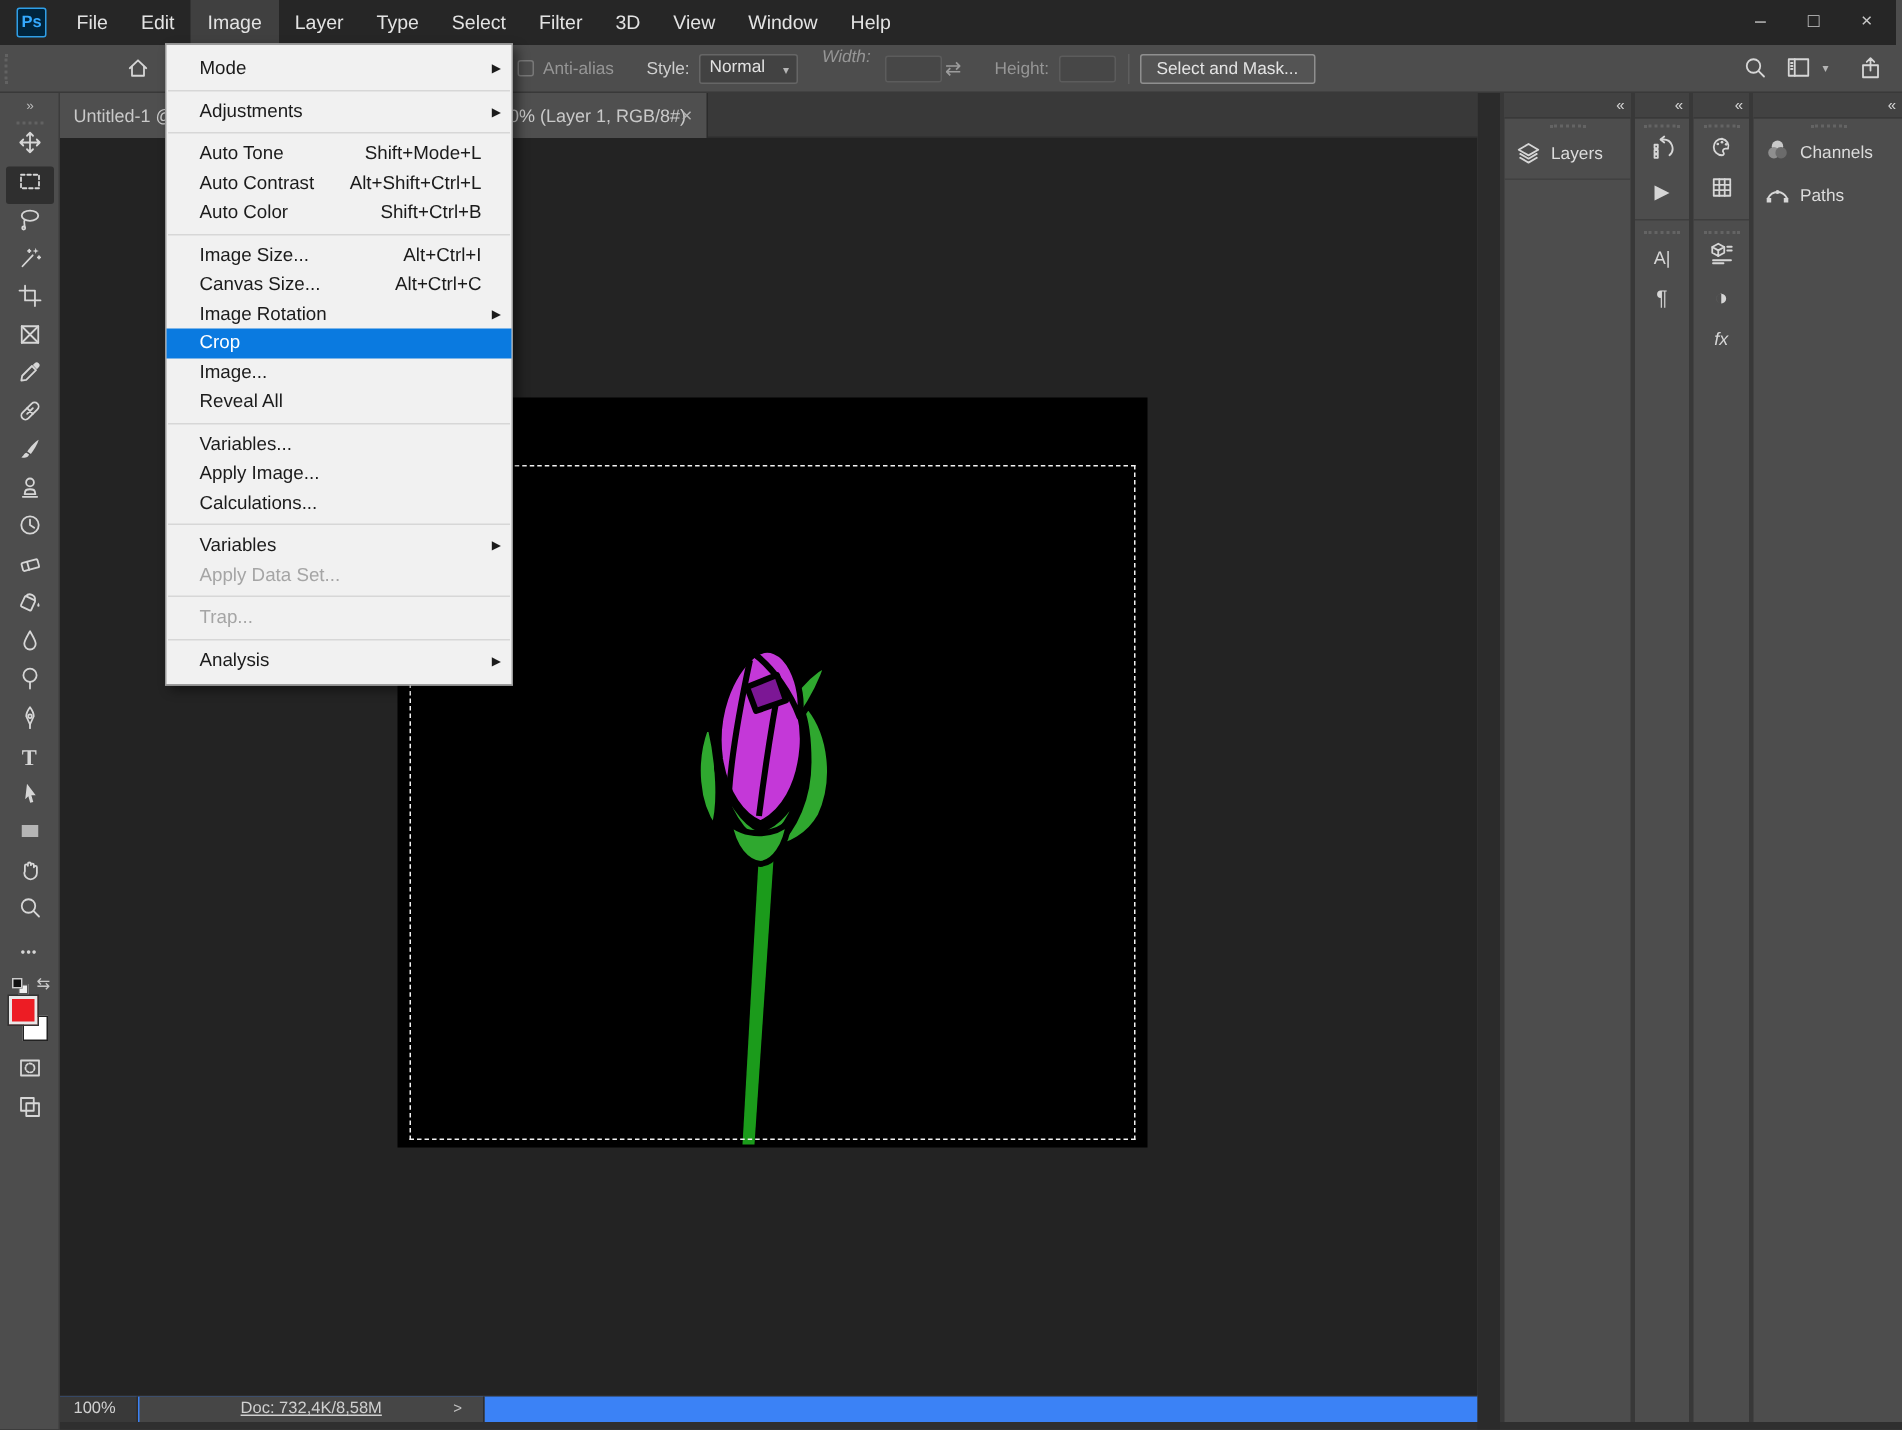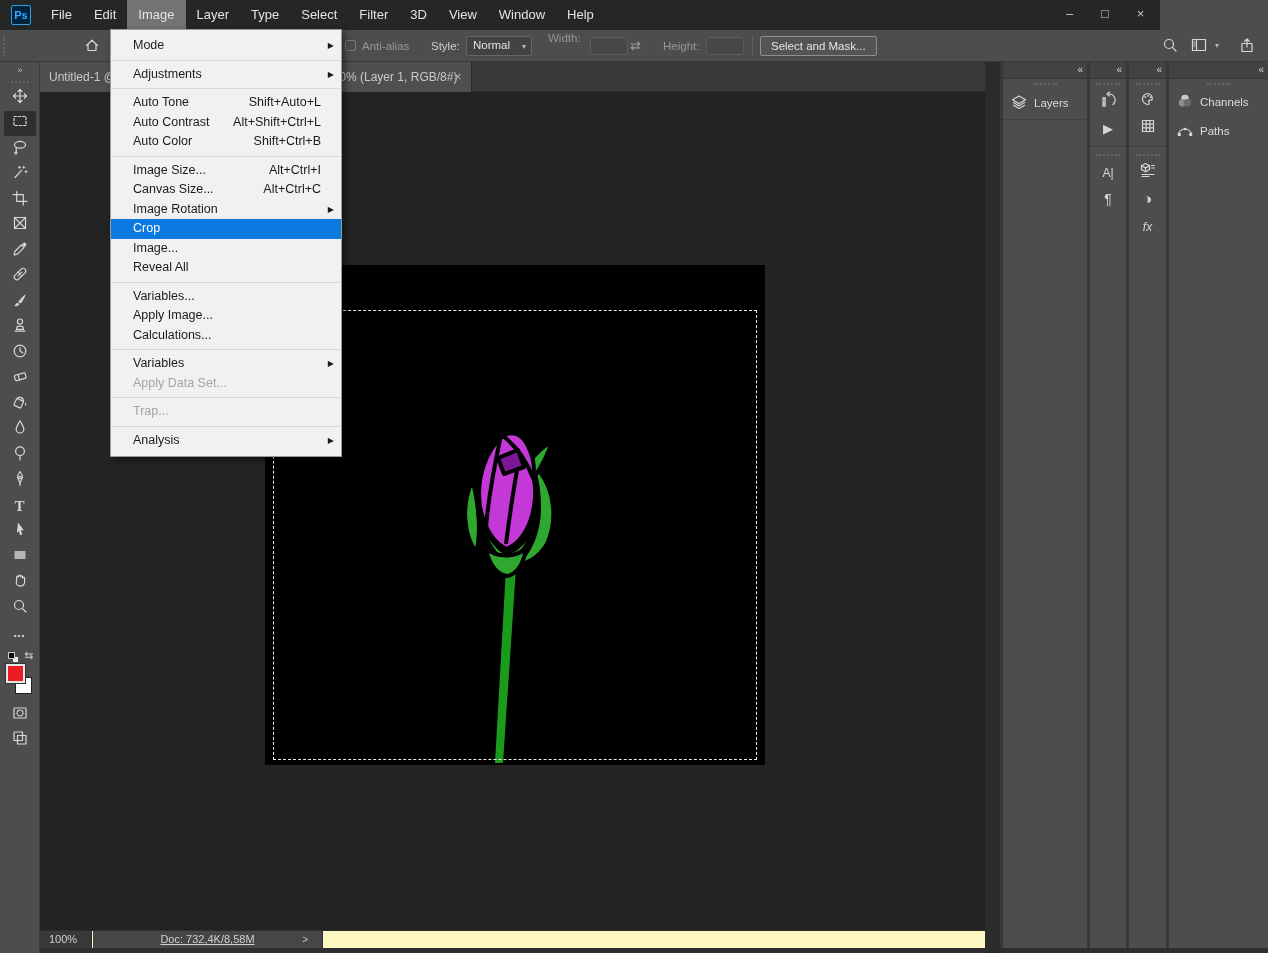--- a/index.html
+++ b/index.html
@@ -3,27 +3,27 @@
 <meta charset="utf-8">
 <style>
   * { box-sizing: border-box; }
   html,body { margin:0; padding:0; }
   body {
     width:1268px; height:953px; position:relative; overflow:hidden;
     background:#4d4d4d; font-family:"Liberation Sans", sans-serif; color:#d6d6d6;
     -webkit-font-smoothing:antialiased;
   }
   
-  .titlebar { position:absolute; left:0; top:0; width:1160px; height:30px; background:#262626; }
+  .titlebar { position:absolute; left:0; top:0; width:1264px; height:30px; background:#262626; }
   .ps-logo { position:absolute; left:11px; top:5px; width:20px; height:20px; background:#00243c;
     border:1px solid #2f9fe8; border-radius:2px; color:#35aaff; font-size:11px; font-weight:bold;
     display:flex; align-items:center; justify-content:center; }
   .menubar { position:absolute; left:40px; top:0; height:30px; white-space:nowrap; }
   .menubar-item { display:inline-block; padding:0 11px; line-height:29px; font-size:13px; color:#e3e3e3; }
-  .menubar-item.active { background:#737373; }
+  .menubar-item.active { background:#404040; }
   .winbtns { position:absolute; right:4px; top:0; height:30px; }
   .winbtns span { display:inline-block; width:31px; height:29px; line-height:28px; text-align:center;
     color:#c8c8c8; font-size:13px; }
   
   .optionsbar { position:absolute; left:0; top:30px; width:1268px; height:32px; background:#4d4d4d;
     border-bottom:1px solid #393939; font-size:11.5px; }
   .optionsbar .abs { position:absolute; }
   .opt-grip { left:3px; top:6px; width:4px; height:20px; border-left:2px dotted #626262; }
   .opt-home { left:84px; top:7px; }
   .opt-toolpreset { left:160px; top:8px; width:36px; height:17px; display:flex; align-items:center; gap:4px; }
@@ -31,21 +31,21 @@
   .chev { color:#b5b5b5; font-size:8px; }
   .stub-input { left:321px; top:7px; width:17px; height:18px; background:#454545; border:1px solid #5c5c5c; border-radius:2px; }
   .opt-check { left:345px; top:10px; width:11px; height:11px; border:1px solid #787878; border-radius:2px; }
   .lbl-dis { color:#969696; }
   .lbl { color:#cfcfcf; }
   .opt-anti { left:362px; top:10px; }
   .opt-style-l { left:431px; top:10px; }
   .opt-select { left:466px; top:6px; width:66px; height:20px; background:#424242; border:1px solid #666;
     border-radius:2px; color:#e2e2e2; padding:2px 6px; }
   .opt-select .chev { position:absolute; right:5px; top:5px; }
-  .opt-width-l { left:548px; top:2px; }
+  .opt-width-l { left:548px; top:2px;font-style:italic; }
   .num-input { top:7px; width:38px; height:18px; background:#474747; border:1px solid #5c5c5c; border-radius:2px; }
   .in-w { left:590px; } .in-h { left:706px; }
   .opt-swap { left:630px; top:8px; color:#9c9c9c; font-size:13px; }
   .opt-height-l { left:663px; top:10px; }
   .opt-div { left:752px; top:6px; width:1px; height:20px; background:#5e5e5e; }
   .opt-sam { left:760px; top:6px; height:20px; padding:0 10px; background:#545454; border:1px solid #8f8f8f;
     border-radius:2px; color:#e4e4e4; line-height:18px; }
   .opt-search { left:1162px; top:7px; }
   .opt-workspace { left:1191px; top:7px; }
   .opt-wchev { left:1215px; top:11px; }
@@ -74,21 +74,21 @@
     border-right:1px solid #2b2b2b; font-size:12px; color:#c9c9c9; }
   .tab-name { position:absolute; left:9px; top:8px; }
   .tab-zoom { position:absolute; left:286px; top:8px; }
   .tab-close { position:absolute; left:414px; top:7px; color:#b2b2b2; font-size:13px; }
   
   .pasteboard { position:absolute; left:40px; top:92px; width:945px; height:838px; background:#232323; }
   .canvas { position:absolute; left:225px; top:173px; width:500px; height:500px; background:#000; }
   .selection { position:absolute; left:8px; top:45px; width:484px; height:450px; border:1px dashed #f2f2f2; }
   .flower { position:absolute; left:175px; top:155px; }
   
-  .statusbar { position:absolute; left:40px; top:930px; width:945px; height:18px; background:#fef9c3;
+  .statusbar { position:absolute; left:40px; top:930px; width:945px; height:18px; background:#3b82f6;
     border-top:1px solid #2d2d2d; font-size:11px; color:#d0d0d0; }
   .zoom-box { position:absolute; left:0; top:0; width:52px; height:18px; line-height:17px; padding-left:9px;
     background:#393939; border-right:1px solid #2d2d2d; }
   .doc-box { position:absolute; left:53px; top:0; width:230px; height:18px; line-height:17px;
     background:#464646; border-right:1px solid #2d2d2d; text-align:center;text-decoration:underline; }
   .doc-chev { position:absolute; right:14px; top:0; font-size:10px; color:#c0c0c0; }
   .bottom-strip { position:absolute; left:40px; top:948px; width:1228px; height:5px; background:#2f2f2f; }
   
   .dock-gutter { position:absolute; left:985px; top:62px; width:15px; height:891px; background:#2b2b2b; }
   .docks { position:absolute; left:1000px; top:62px; width:268px; height:886px; background:#383838; }
@@ -466,21 +466,21 @@
       <span data-name="paths-label">Paths</span>
     </div>
   </div>
 </div>
 
 <div class="menu-popup" data-name="image-menu">
     <div class="menu-item" data-name="menu-item-mode">Mode<span class="submenu-arrow" data-name="submenu-arrow-icon">▶</span></div>
     <div class="menu-sep" data-name="menu-separator"></div>
     <div class="menu-item" data-name="menu-item-adjustments">Adjustments<span class="submenu-arrow" data-name="submenu-arrow-icon">▶</span></div>
     <div class="menu-sep" data-name="menu-separator"></div>
-    <div class="menu-item" data-name="menu-item-auto-tone">Auto Tone<span class="shortcut" data-name="menu-shortcut">Shift+Auto+L</span></div>
+    <div class="menu-item" data-name="menu-item-auto-tone">Auto Tone<span class="shortcut" data-name="menu-shortcut">Shift+Mode+L</span></div>
     <div class="menu-item" data-name="menu-item-auto-contrast">Auto Contrast<span class="shortcut" data-name="menu-shortcut">Alt+Shift+Ctrl+L</span></div>
     <div class="menu-item" data-name="menu-item-auto-color">Auto Color<span class="shortcut" data-name="menu-shortcut">Shift+Ctrl+B</span></div>
     <div class="menu-sep" data-name="menu-separator"></div>
     <div class="menu-item" data-name="menu-item-image-size">Image Size...<span class="shortcut" data-name="menu-shortcut">Alt+Ctrl+I</span></div>
     <div class="menu-item" data-name="menu-item-canvas-size">Canvas Size...<span class="shortcut" data-name="menu-shortcut">Alt+Ctrl+C</span></div>
     <div class="menu-item" data-name="menu-item-image-rotation">Image Rotation<span class="submenu-arrow" data-name="submenu-arrow-icon">▶</span></div>
     <div class="menu-item hl" data-name="menu-item-crop">Crop</div>
     <div class="menu-item" data-name="menu-item-trim">Image...</div>
     <div class="menu-item" data-name="menu-item-reveal-all">Reveal All</div>
     <div class="menu-sep" data-name="menu-separator"></div>

